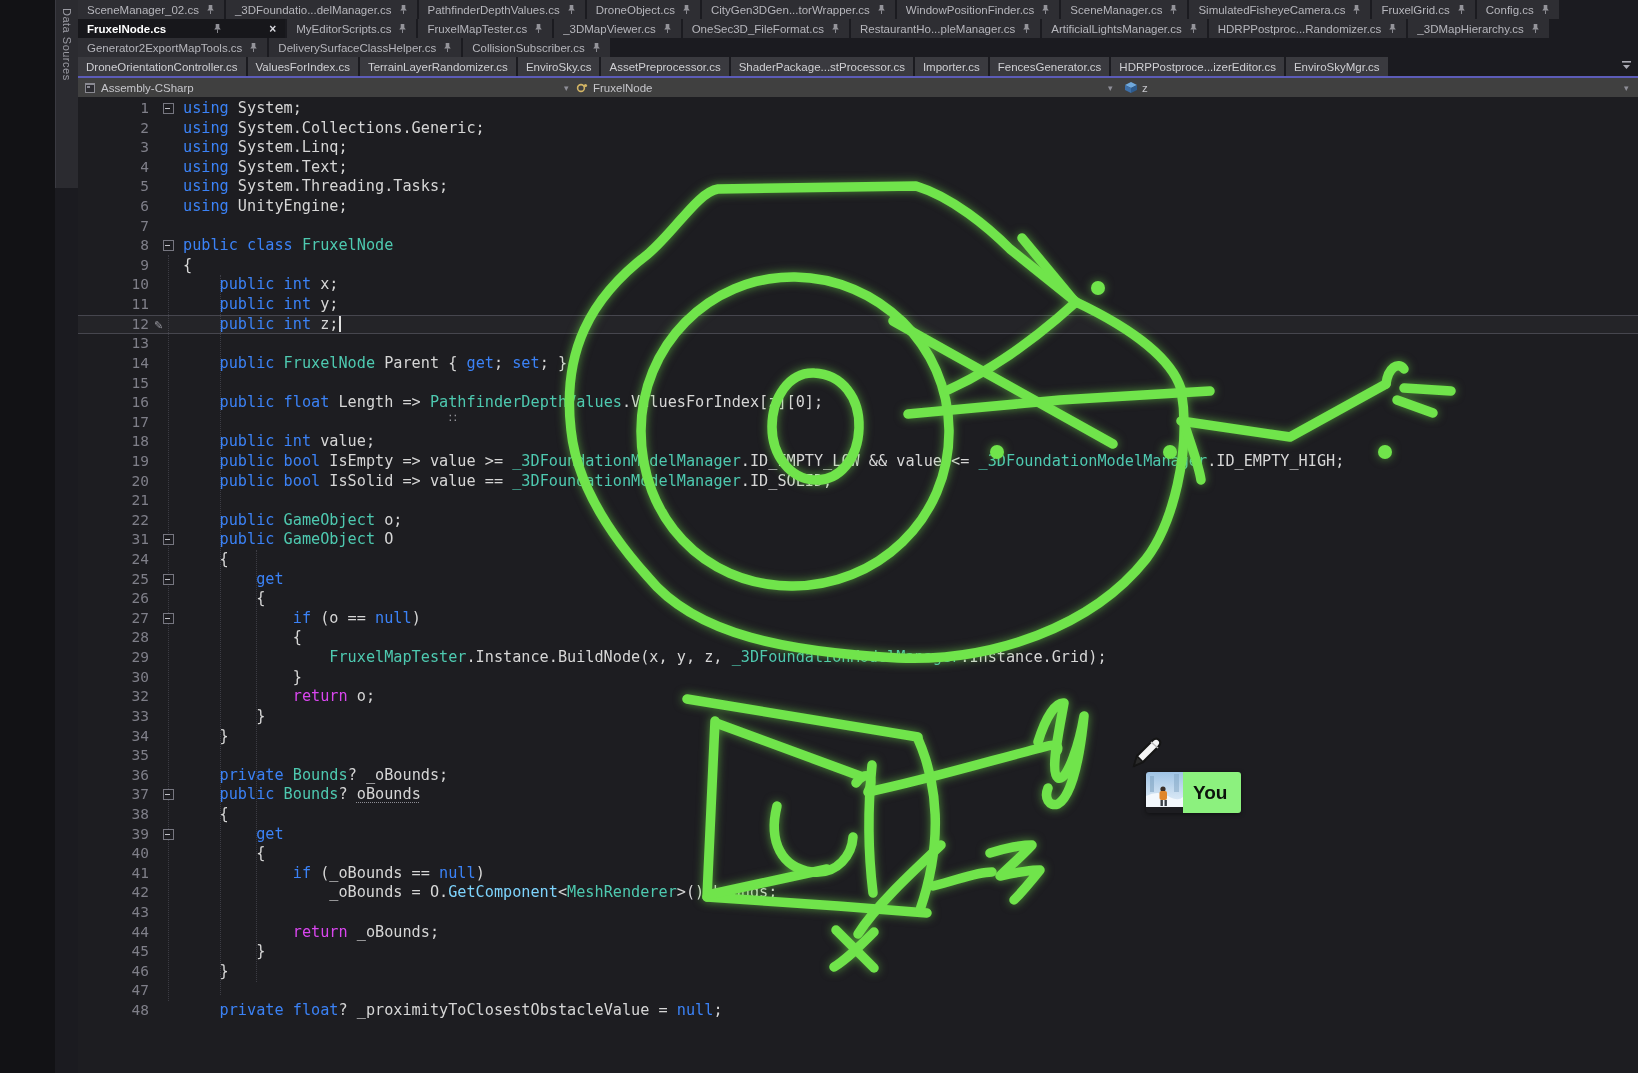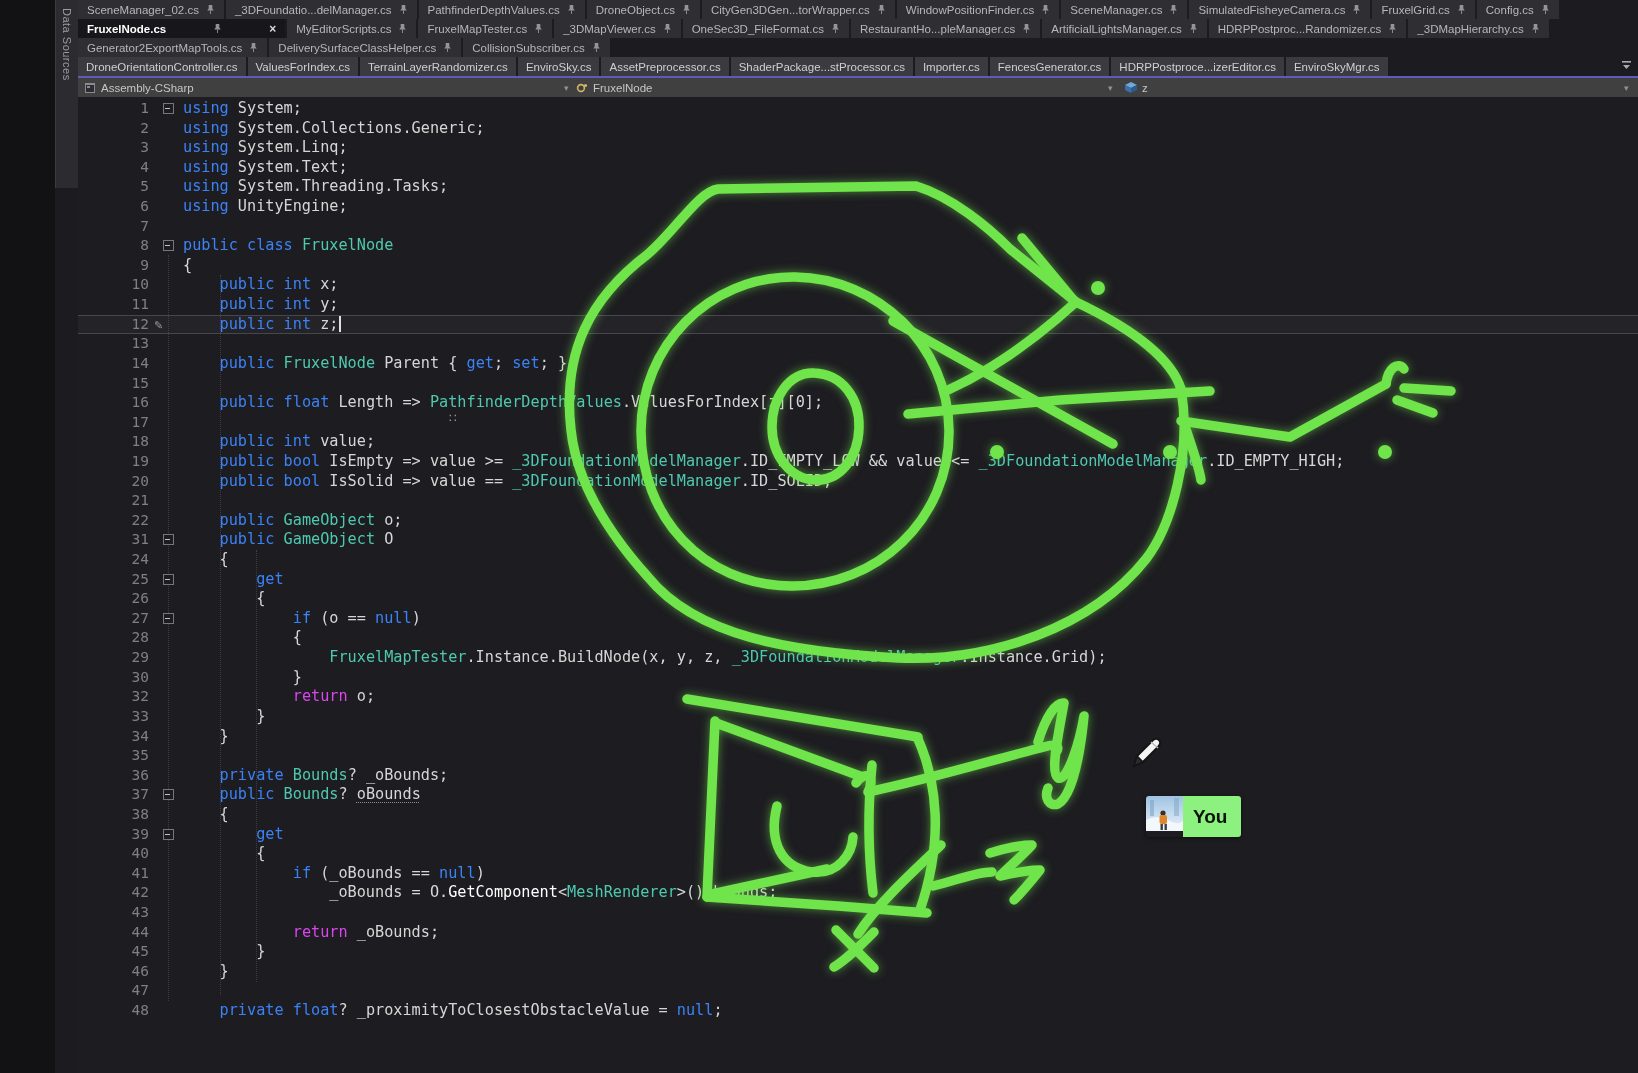--- a/index.html
+++ b/index.html
@@ -36,40 +36,40 @@
   .editor{position:absolute;left:78px;top:97px;right:0;bottom:0;background:#1d1d21;
           font-family:"DejaVu Sans Mono",monospace;font-size:15.2px;}
   .code-line{display:flex;height:19.62px;line-height:19.62px;position:relative;}
   .ln{width:77px;text-align:right;padding-right:6px;box-sizing:border-box;
       color:#7f7f89;font-size:14.5px;flex:none;}
   .fold{width:28px;flex:none;position:relative;}
   .fold.has::before{content:"";position:absolute;left:8px;top:4px;width:9px;height:9px;
       border:1px solid #767680;background:#1d1d21;}
   .fold.has::after{content:"";position:absolute;left:10px;top:9px;width:5px;height:1px;background:#c0c0c7;}
   .code{white-space:pre;color:#d6d6d6;}
-  .tk-k{color:#3b82f6}.tk-t{color:#4ec9b0}.tk-m{color:#ffffff}.tk-c{color:#d946ef}
+  .tk-k{color:#3b82f6}.tk-t{color:#4ec9b0}.tk-m{color:#7dd3fc}.tk-c{color:#d946ef}
   .tk-n{color:#d6d6d6}
   .tk-u{color:#d6d6d6;text-decoration:underline dotted #8d8d94 1px;text-underline-offset:3px;}
   .code-line.cur{background:rgba(255,255,255,.035);
       box-shadow:inset 0 1px 0 #46464e,inset 0 -1px 0 #46464e;}
   .caret{display:inline-block;width:1.5px;height:16px;background:#e0e0e0;
       vertical-align:middle;margin-left:1px;}
   .edit-mark{position:absolute;left:76px;top:1px;font-family:"DejaVu Sans",sans-serif;
       font-size:11px;color:#95959d;}
   .guide{position:absolute;width:0;border-left:1px dotted #3c3c44;}
   .ghost-mark{position:absolute;left:371px;top:314px;color:#9a9aa0;font-size:12px;
       font-family:"DejaVu Sans",sans-serif;}
 
   
   .ink{position:absolute;left:0;top:0;pointer-events:none;
        filter:drop-shadow(0 0 5px rgba(116,232,77,.55));}
 
   
   .you-badge{position:absolute;display:flex;height:41px;border-radius:3px;overflow:hidden;
-             box-shadow:0 1px 4px rgba(0,0,0,.5);margin-top:24px;}
+             box-shadow:0 1px 4px rgba(0,0,0,.5);}
   .you-avatar{width:37px;height:35px;flex:none;}
   .you-label{display:flex;align-items:center;padding:0 14px 0 10px;
              font-size:19px;font-weight:bold;color:#0c120c;}
 
   .pencil-cursor{position:absolute;width:34px;height:34px;}
 </style>
 </head>
 <body>
 
 <div class="screen">

